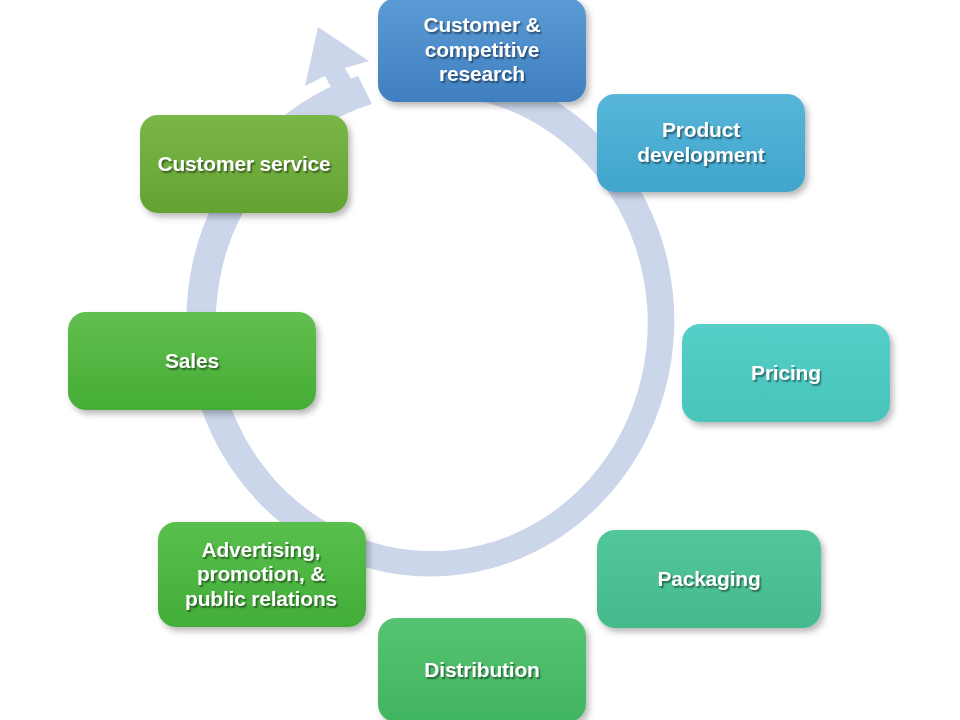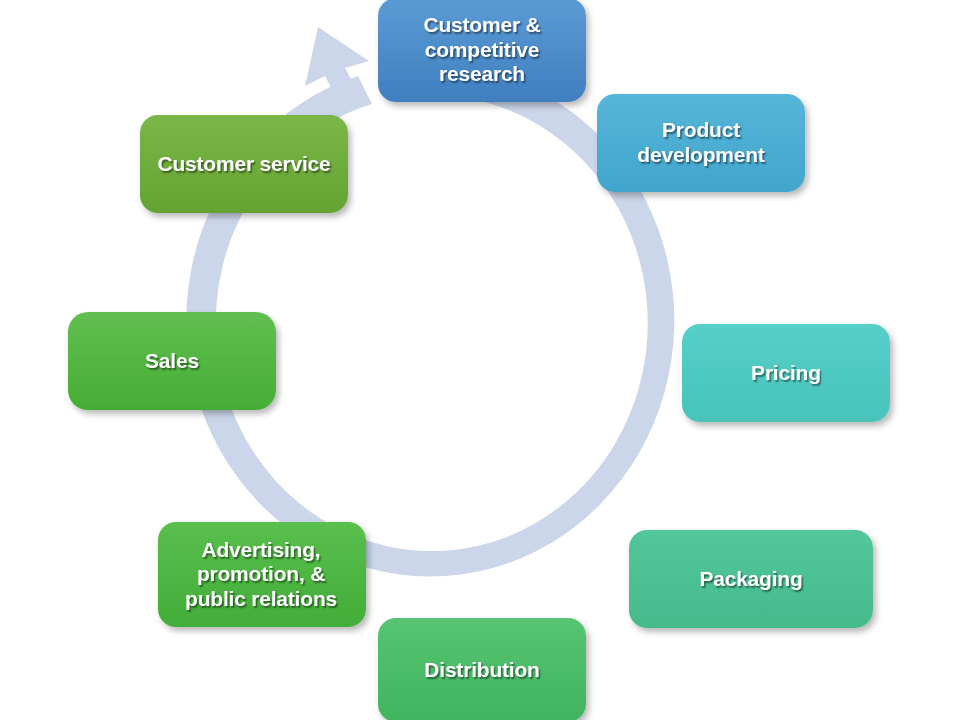--- a/index.html
+++ b/index.html
@@ -38,24 +38,24 @@
     font-size: 21px;
     line-height: 1.17;
     letter-spacing: -0.2px;
     text-shadow: 1.5px 1.5px 1.6px rgba(0,0,0,0.45);
     white-space: pre-line;
   }
   
   #node-0 { left: 378px; top: -2px;  width: 208px; height: 104px; }
   #node-1 { left: 597px; top:  94px; width: 208px; height: 98px; align-items: center;  }
   #node-2 { left: 682px; top: 312px; width: 208px; height: 98px;  }
-  #node-3 { left: 629px; top: 530px; width: 244px; height: 98px;  }
+  #node-3 { left: 597px; top: 530px; width: 224px; height: 98px;  }
   #node-4 { left: 378px; top: 618px; width: 208px; height: 104px; }
   #node-5 { left: 158px; top: 522px; width: 208px; height: 105px; padding-left: 8px; }
-  #node-6 { left:  68px; top: 312px; width: 208px; height: 98px; border-radius: 20px;  }
+  #node-6 { left:  68px; top: 312px; width: 248px; height: 98px;  }
   #node-7 { left: 140px; top:  94px; width: 208px; height: 98px; margin-top: 21px;  }
 </style>
 </head>
 <body>
 
 <div id="stage" style="background: rgb(255, 255, 255);">
 
   <svg id="ring-layer" viewBox="0 0 960 720">
     <defs>
       

